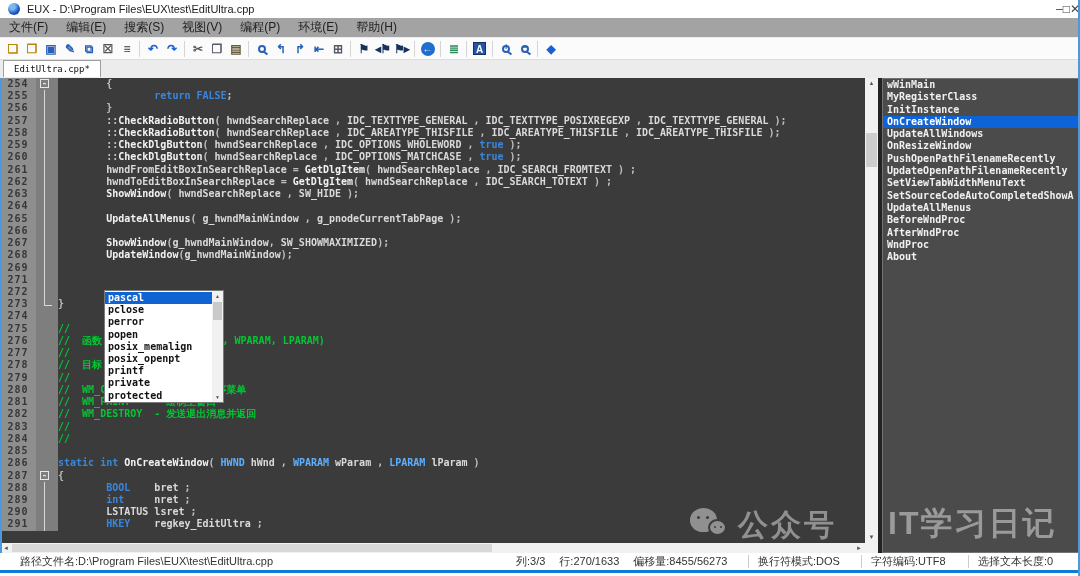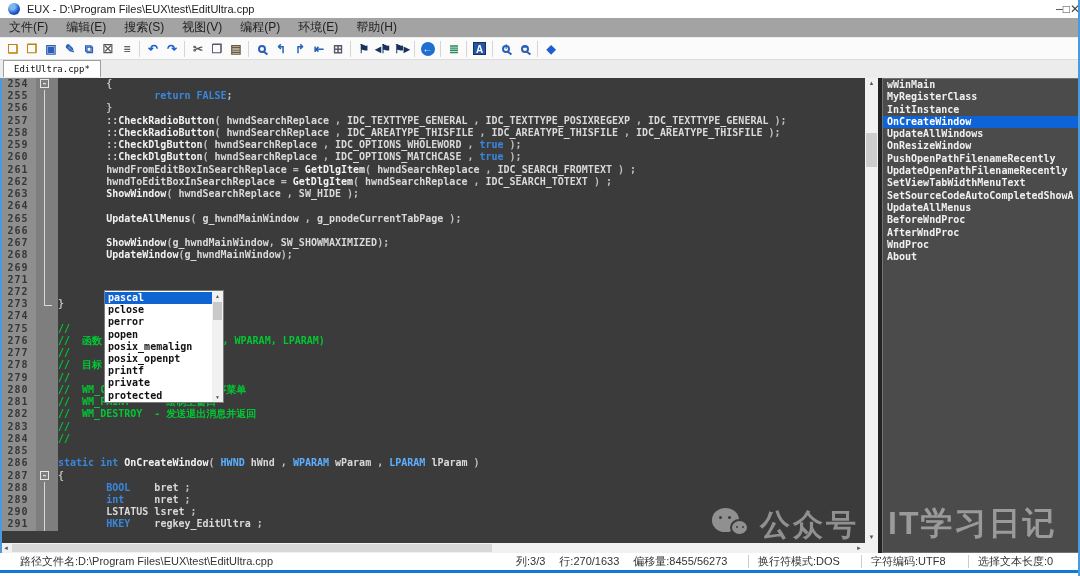--- a/index.html
+++ b/index.html
@@ -95,21 +95,21 @@
   .sb-cell { flex:none; padding-left:9px; border-left:1px solid #ccc; height:13px; line-height:13px; }
   .sb-eol { width:113px; } .sb-enc { width:107px; } .sb-sel { width:112px; }
   .blue-strip { height:3px; background:#0f7bd7; }
   .bottom-strip { height:3px; background:#fff; }
 
   
   .edge-right { position:absolute; right:0; top:0; width:2px; height:576px; background:#4a9ade; z-index:60; }
   .edge-left { position:absolute; left:0; top:78px; width:2px; height:475px; background:#4a9ade; z-index:60; }
 
   
-  .wm { position:absolute; left:710px; top:505px; display:flex; align-items:center; z-index:40; opacity:0.9; }
+  .wm { position:absolute; left:688px; top:505px; display:flex; align-items:center; z-index:40; opacity:0.9; }
   .wc-icon { position:relative; width:42px; height:36px; flex:none; }
   .wc-b1 { position:absolute; left:2px; top:0; width:27px; height:24px; background:#9a9a9a; border-radius:50% 50% 48% 48%; }
   .wc-b1::before { content:""; position:absolute; left:7px; top:8px; width:3px; height:3px; border-radius:50%;
     background:#3b3b3b; box-shadow:9px 0 0 #3b3b3b; }
   .wc-b2 { position:absolute; left:20px; top:11px; width:19px; height:17px; background:#9a9a9a;
     border:2px solid #3b3b3b; border-radius:50%; }
   .wc-b2::before { content:""; position:absolute; left:4px; top:5px; width:2px; height:2px; border-radius:50%;
     background:#3b3b3b; box-shadow:6px 0 0 #3b3b3b; }
   .wm-badge { color:#9a9a9a; font-size:30px; font-weight:bold; letter-spacing:3px; margin-left:8px; }
   .wm-name { position:absolute; left:888px; top:502px; color:#9a9a9a; font-size:32px; font-weight:bold;

